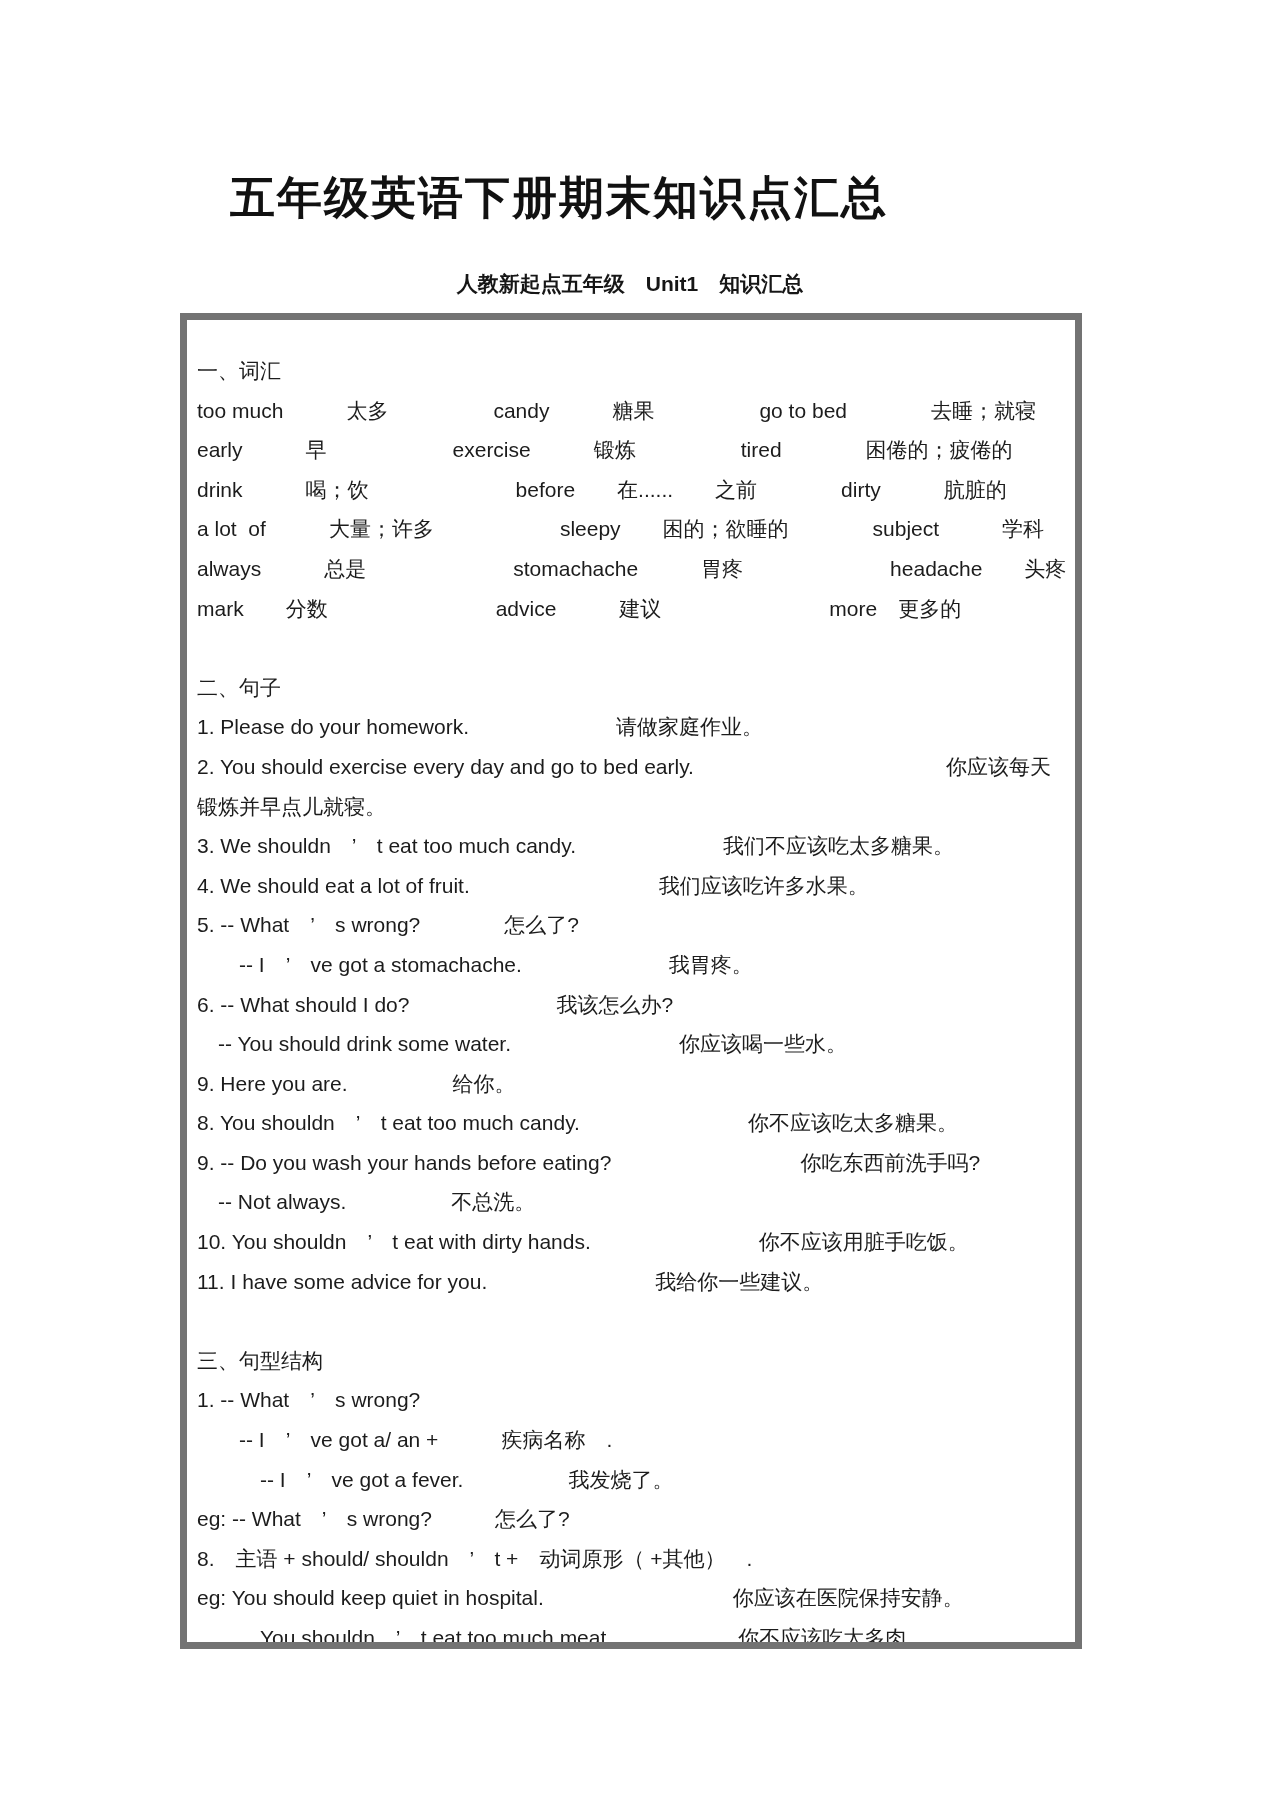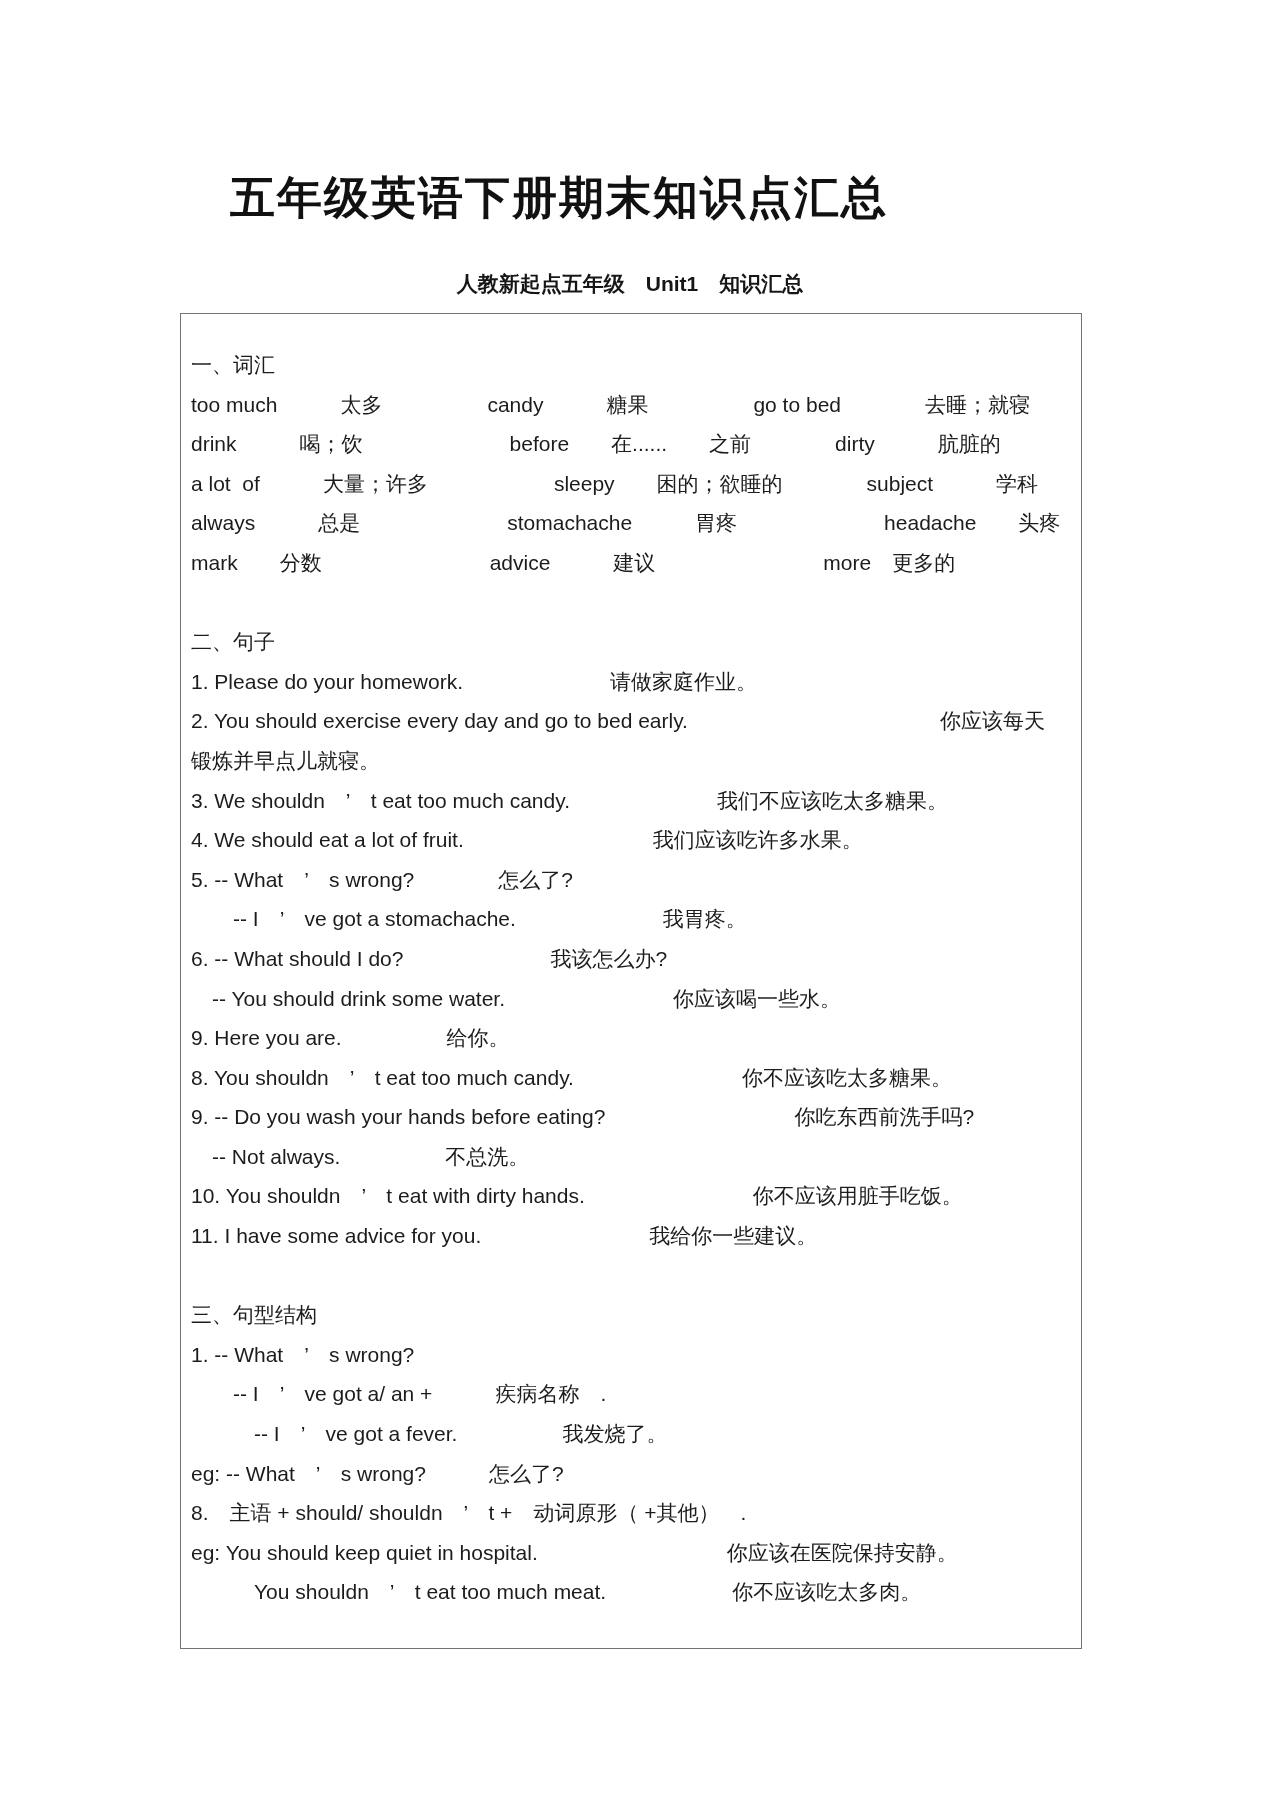--- a/index.html
+++ b/index.html
@@ -32,21 +32,21 @@
     text-align: center;
     font-size: 21px;
     font-weight: 700;
     color: #161616;
     white-space: pre;
   }
   .content-box {
     position: absolute;
     top: 313px; left: 180px;
     width: 902px; height: 1336px;
-    border: 1px solid #737373;
+    border: 7px solid #737373;
     background: #ffffff;
     padding: 31px 0 0 10px;
     overflow: hidden;
   }
   .line {
     height: 39.6px;
     line-height: 39.6px;
     font-size: 21px;
     color: #1c1c1c;
     white-space: pre;
@@ -59,20 +59,21 @@
 <div class="page">
 
   <div class="doc-title">五年级英语下册期末知识点汇总</div>
 
   <div class="doc-subtitle">人教新起点五年级　Unit1　知识汇总</div>
 
   <div class="content-box">
     <div>
         <div class="line">一、词汇</div>
         <div class="line">too much　　　太多　　　　　candy　　　糖果　　　　　go to bed　　　　去睡；就寝</div>
+        <div class="line">early　　　早　　　　　　exercise　　　锻炼　　　　　tired　　　　困倦的；疲倦的</div>
         <div class="line">drink　　　喝；饮　　　　　　　before　　在......　　之前　　　　dirty　　　肮脏的</div>
         <div class="line">a lot  of　　　大量；许多　　　　　　sleepy　　困的；欲睡的　　　　subject　　　学科</div>
         <div class="line">always　　　总是　　　　　　　stomachache　　　胃疼　　　　　　　headache　　头疼</div>
         <div class="line">mark　　分数　　　　　　　　advice　　　建议　　　　　　　　more　更多的</div>
         <div class="line"> </div>
         <div class="line">二、句子</div>
         <div class="line">1. Please do your homework.　　　　　　　请做家庭作业。</div>
         <div class="line">2. You should exercise every day and go to bed early.　　　　　　　　　　　　你应该每天</div>
         <div class="line">锻炼并早点儿就寝。</div>
         <div class="line">3. We shouldn　’　t eat too much candy.　　　　　　　我们不应该吃太多糖果。</div>

